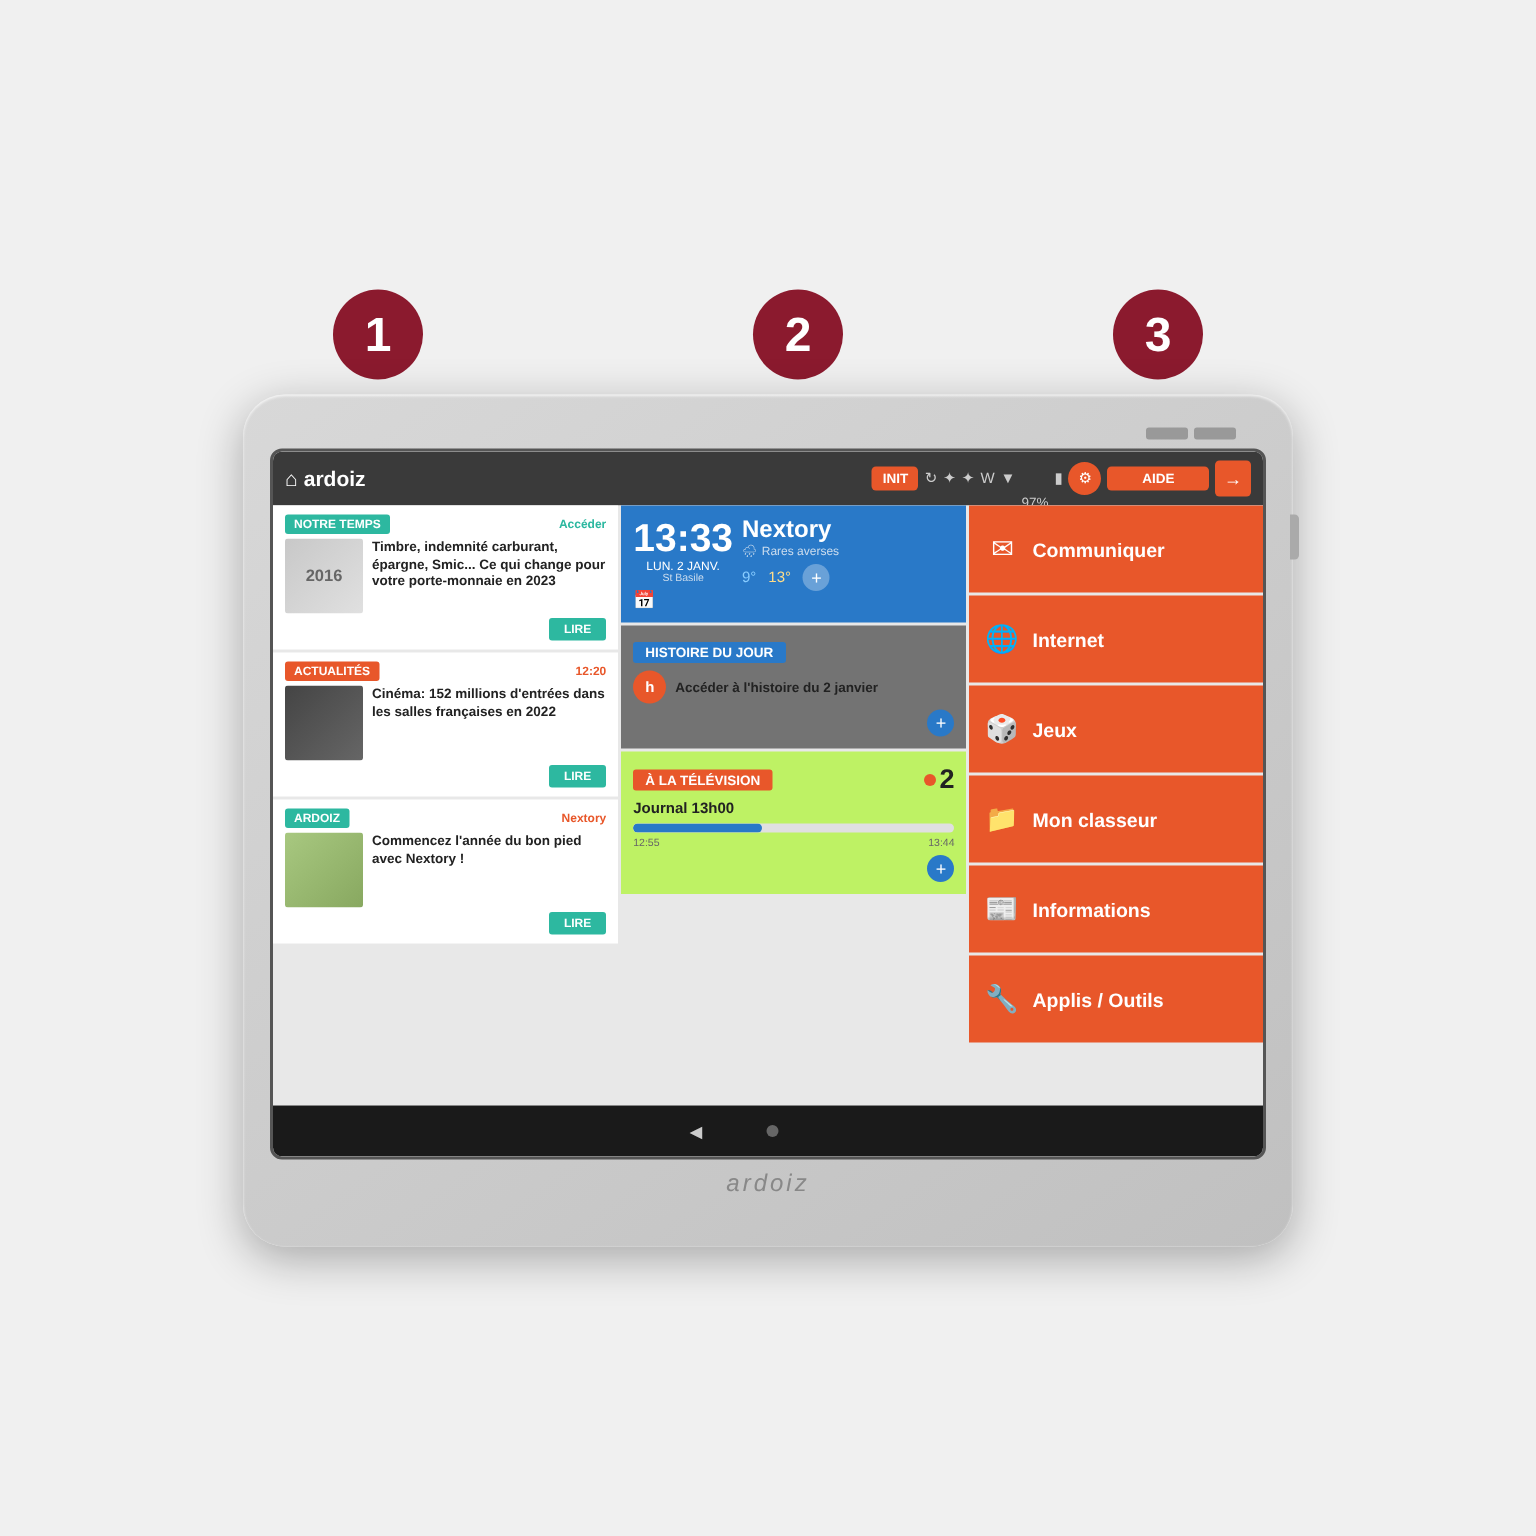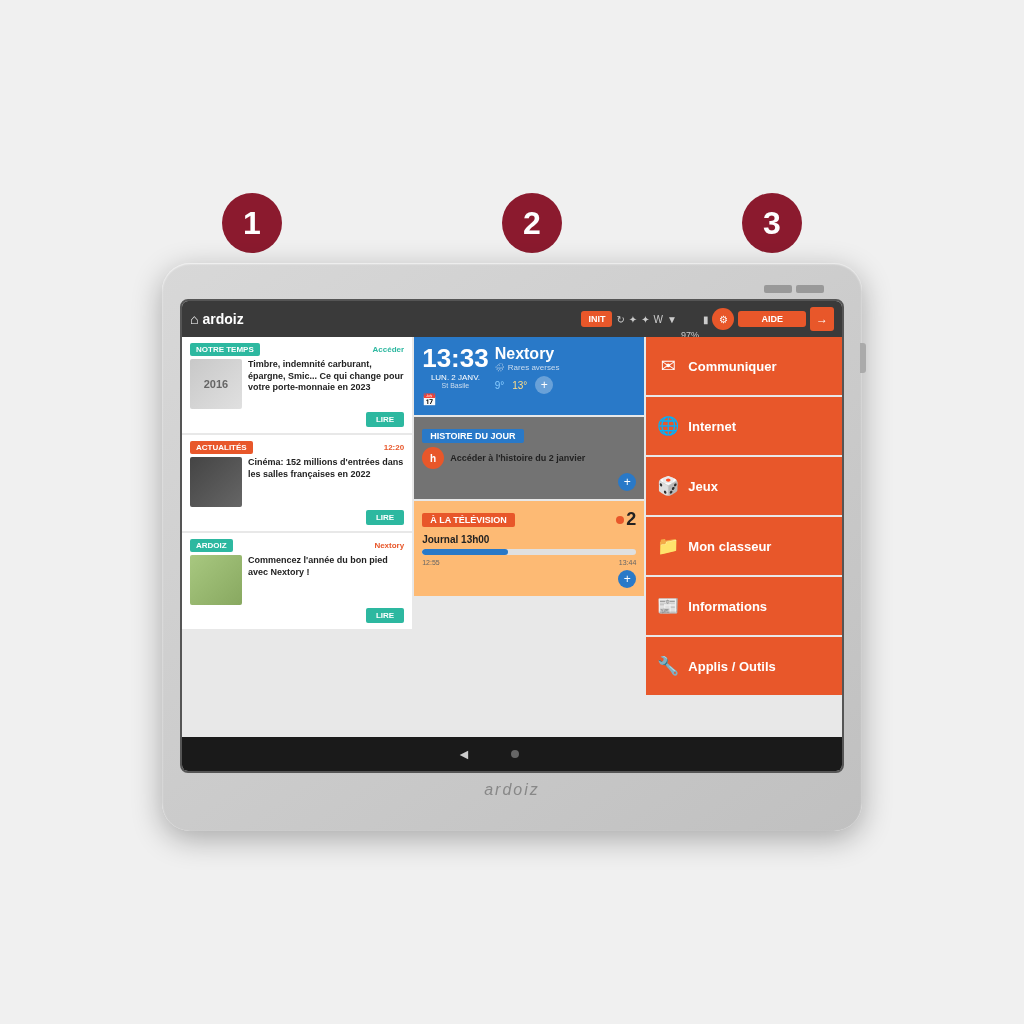--- a/index.html
+++ b/index.html
@@ -349,21 +349,21 @@
     .histoire-text {
       font-size: 9px;
       color: #222;
       font-weight: bold;
     }
     .widget-footer {
       display: flex;
       justify-content: flex-end;
     }
     .tv-widget {
-      background: #fdba74;
+      background: #bef264;
       padding: 8px;
       display: flex;
       flex-direction: column;
       gap: 4px;
     }
     .tv-header {
       display: flex;
       align-items: center;
       gap: 6px;
     }

